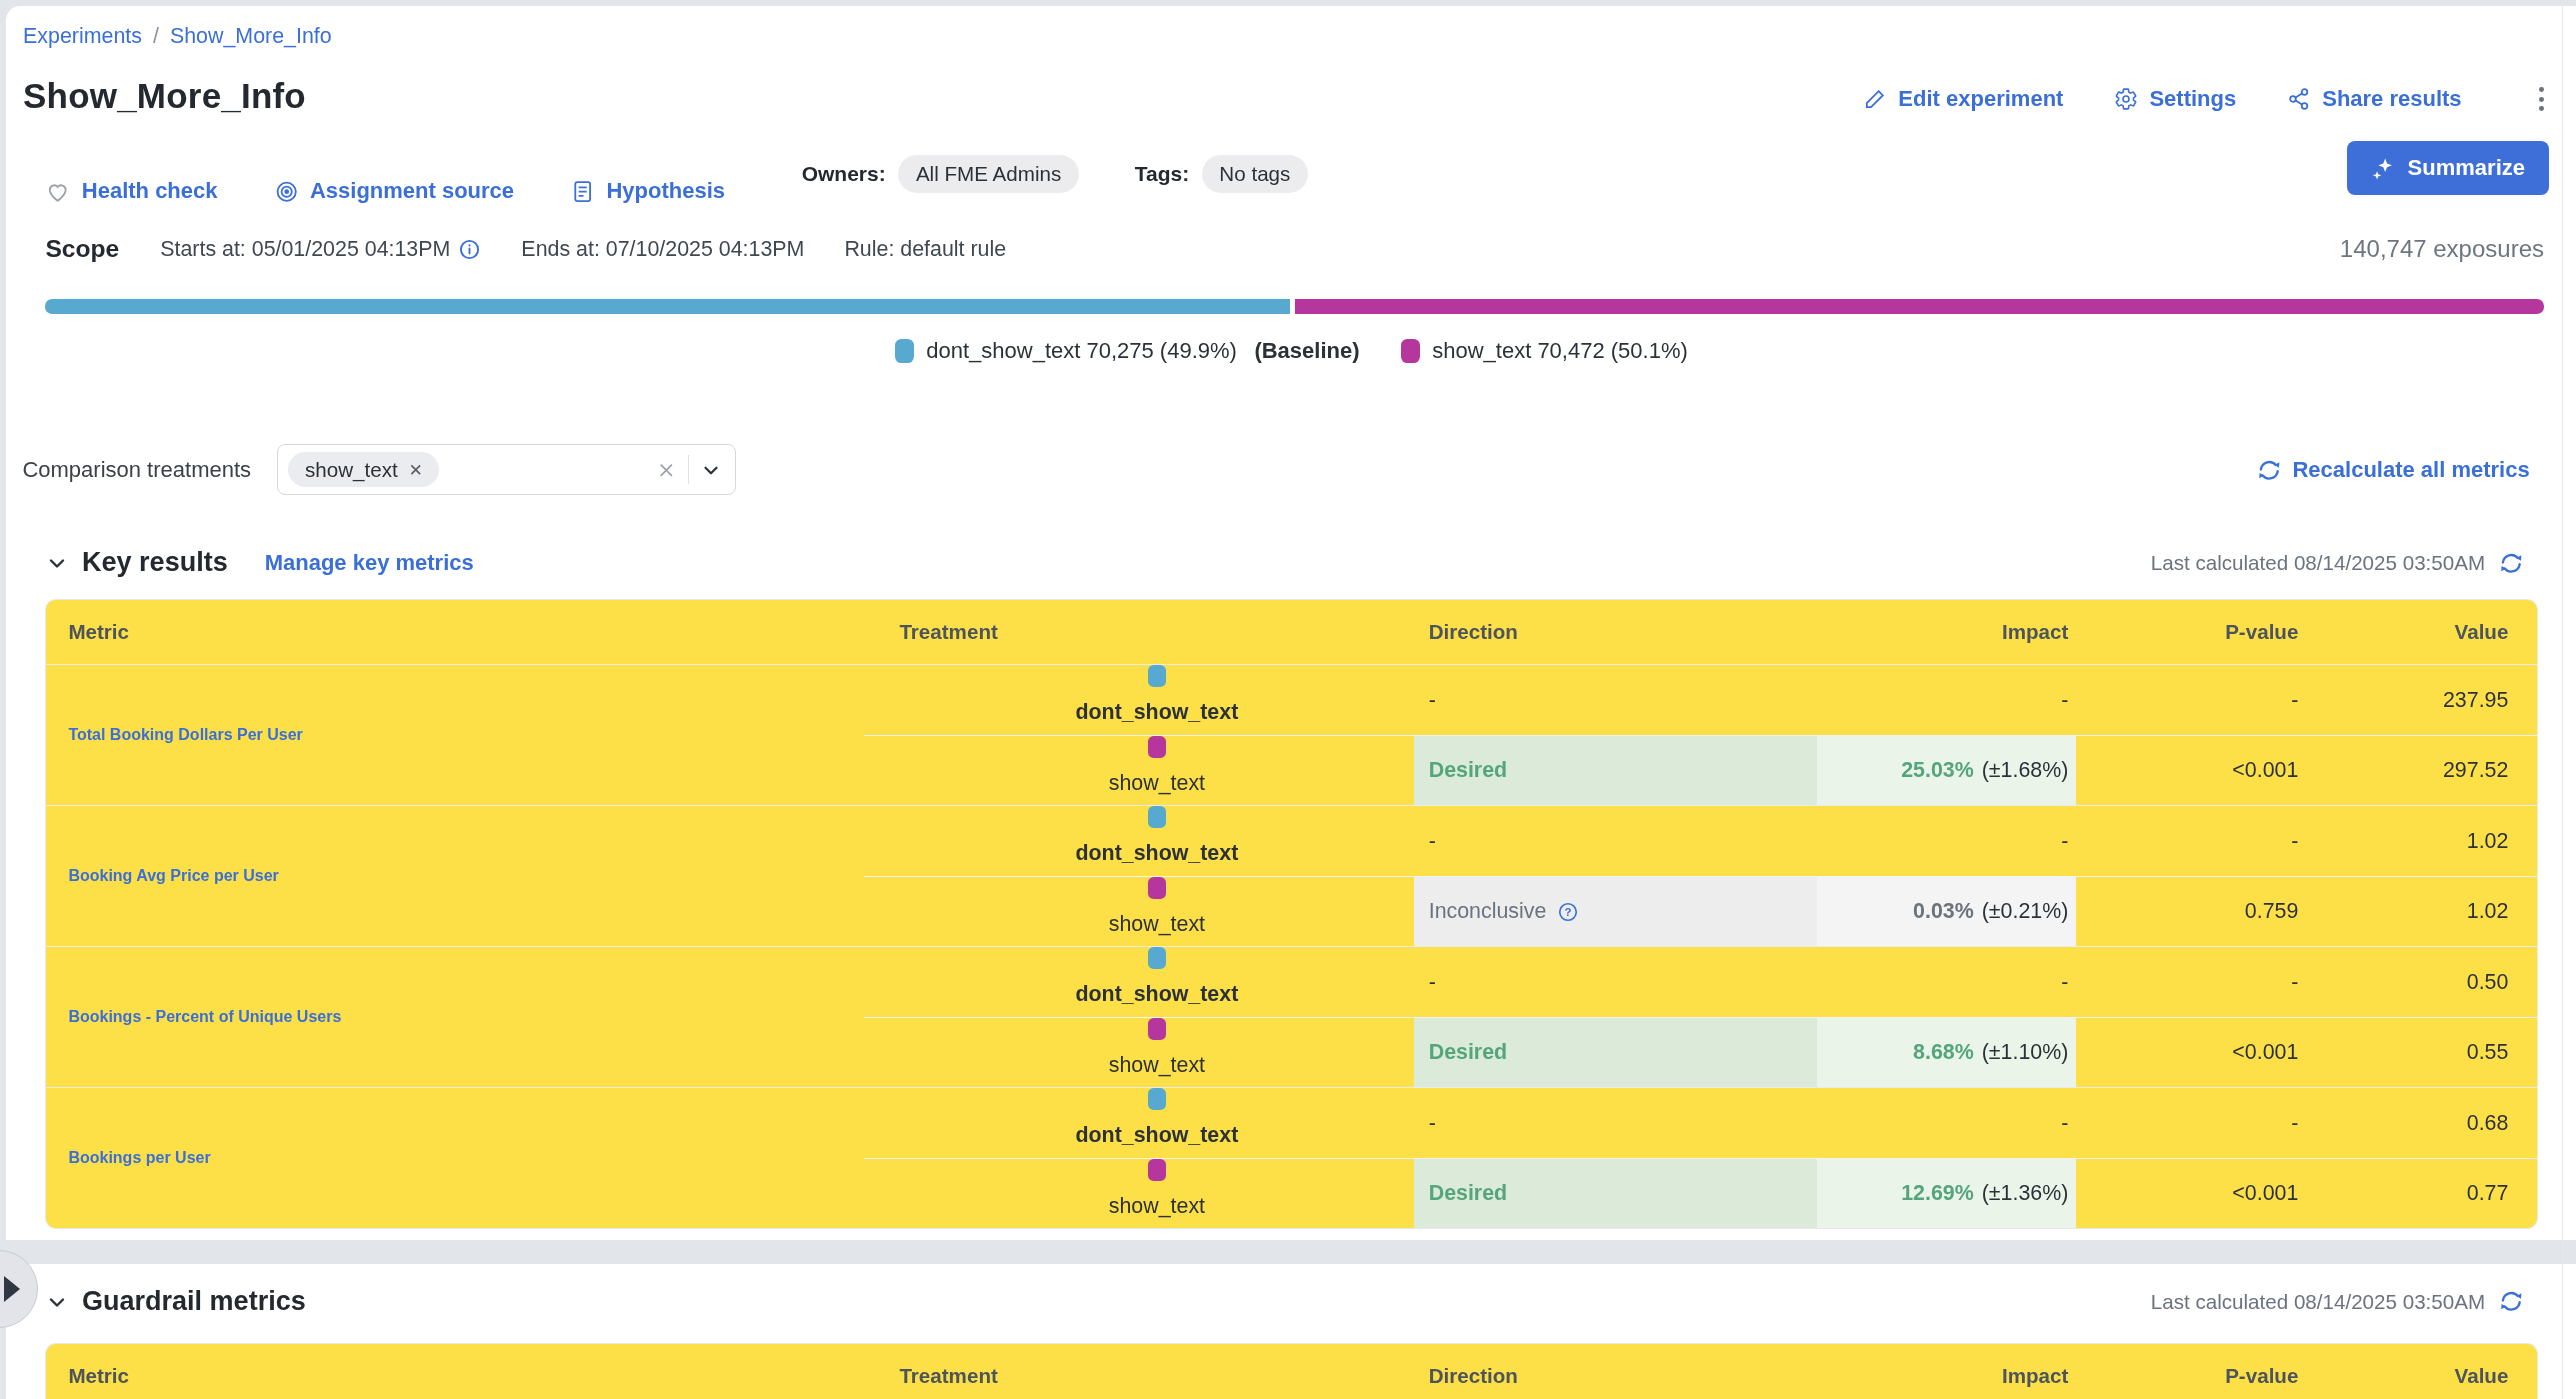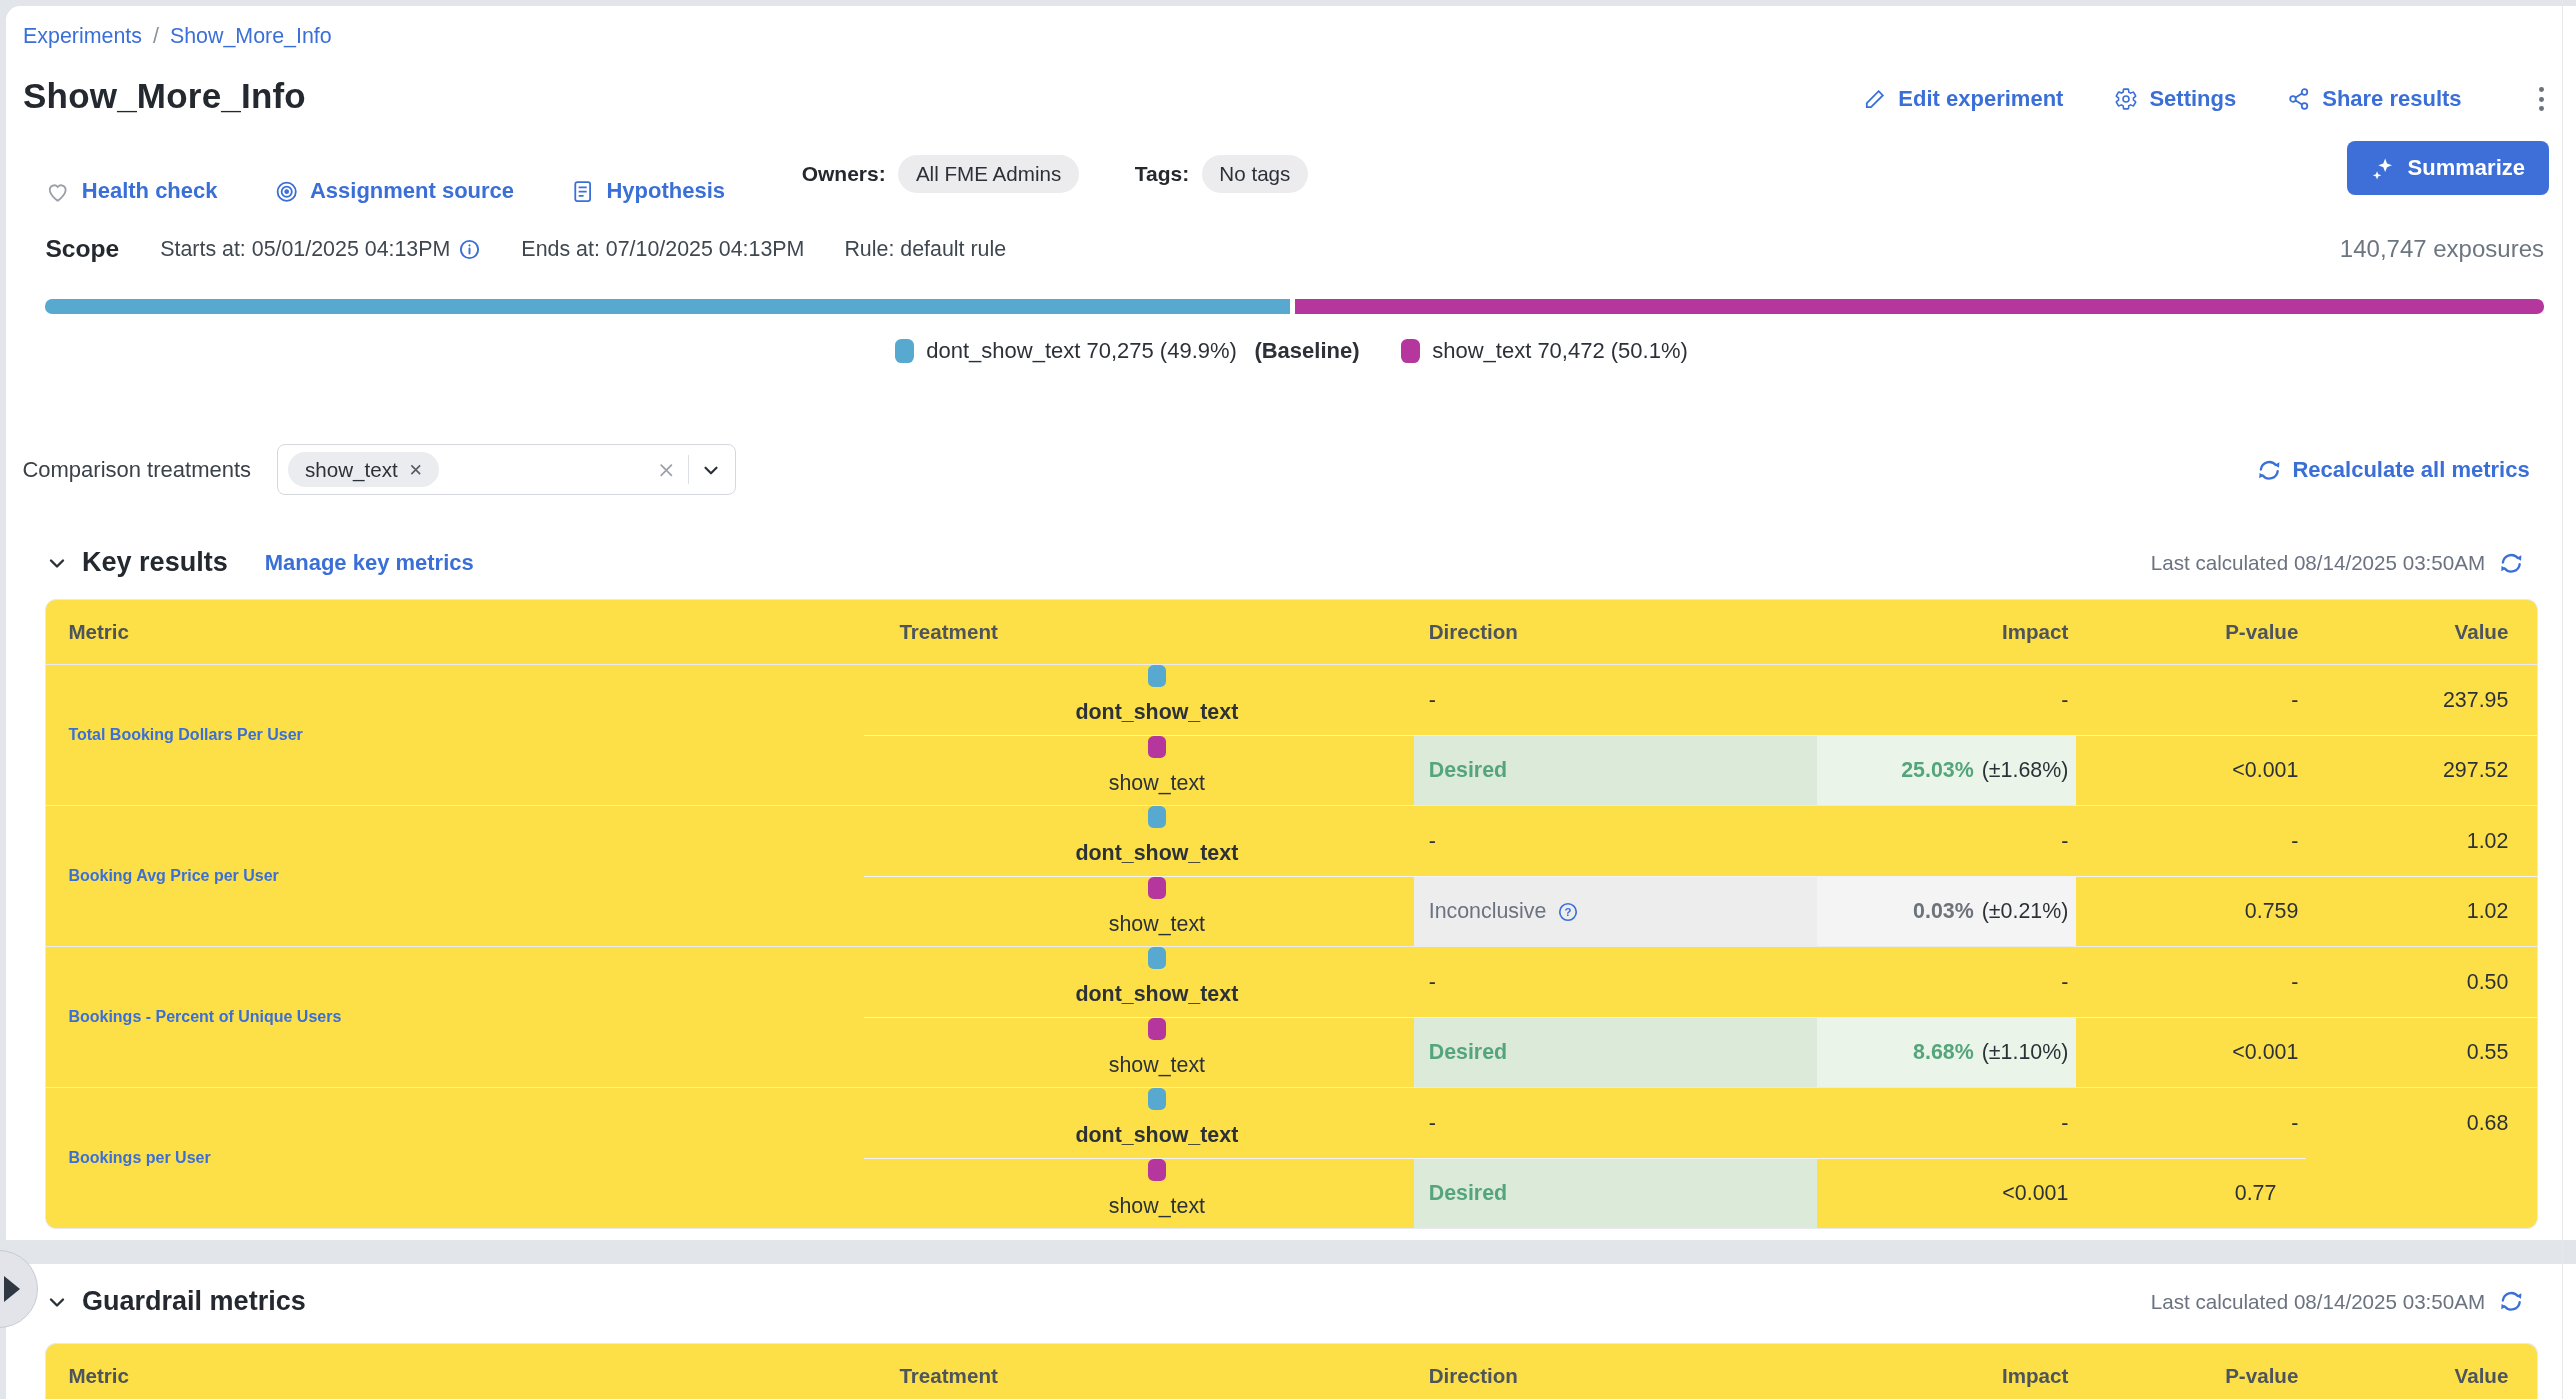--- a/index.html
+++ b/index.html
@@ -407,20 +407,24 @@
           </div>
           <div class="cell right pval">-</div>
           <div class="cell right val">0.68</div>
           <div class="cell treat sub">
             <span class="tr-swatch" style="background: rgb(181, 54, 157);"></span>
             <span class="treat-name">show_text</span>
           </div>
           <div class="cell dir sub dir-desired">
             <span class="dir-text-desired">Desired</span>
           </div>
+          <div class="cell right impact sub imp-desired">
+            <span class="imp-main-desired">12.69%</span>
+            <span class="imp-ci">(±1.36%)</span>
+          </div>
           <div class="cell right pval sub">&lt;0.001</div>
           <div class="cell right val sub">0.77</div>
         </div>
       </div>
   </div>
 
 </div>
 
 <div class="card card2">
   <div class="sh-guard">

